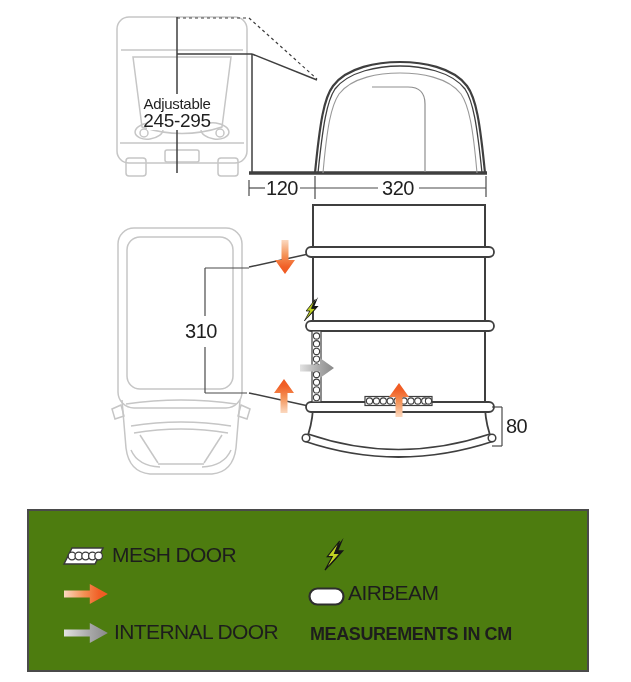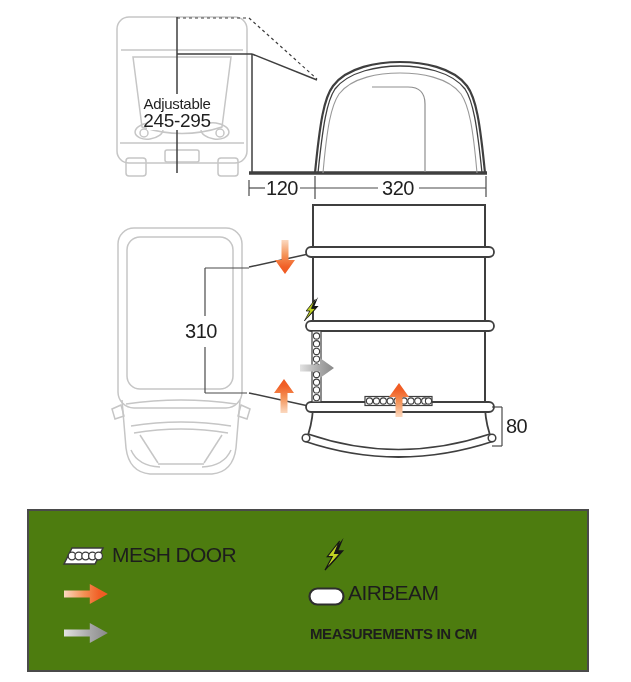--- a/index.html
+++ b/index.html
@@ -4,21 +4,21 @@
 <style>
   html,body{margin:0;padding:0;background:#ffffff;}
   body{width:631px;height:682px;position:relative;font-family:"Liberation Sans",sans-serif;overflow:hidden;}
   #stage{position:absolute;left:0;top:0;width:586px;height:682px;}
   svg text{font-family:"Liberation Sans",sans-serif;fill:#1f1f1f;}
   .dim-label{font-size:20px;letter-spacing:-0.5px;}
   .van-label1{font-size:15px;letter-spacing:-0.3px;}
   .van-label2{font-size:19px;letter-spacing:-0.3px;}
   .legend-box{position:absolute;left:27px;top:509px;width:558px;height:159px;border:2.5px solid #4a4a4a;background:#4d7c0f;}
   .legend-label{position:absolute;font-size:21px;letter-spacing:-0.6px;color:#1d1d1d;white-space:nowrap;line-height:24px;}
-  .legend-note{position:absolute;font-size:15px;font-weight:bold;letter-spacing:-0.4px;color:#1d1d1d;white-space:nowrap;line-height:20px;}
+  .legend-note{position:absolute;font-size:18px;font-weight:bold;letter-spacing:-0.4px;color:#1d1d1d;white-space:nowrap;line-height:20px;}
   .legend-icon{position:absolute;}
 </style>
 </head>
 <body>
 
 <div id="stage">
 
 <svg width="631" height="505" viewBox="0 0 631 505">
   <defs>
     <path id="arrow-shape" d="M0,6.5 H20 V0 L34,10 L20,20 V13.5 H0 Z"></path>
@@ -194,17 +194,18 @@
   </svg>
 
   <svg class="legend-icon" style="left:279px;top:76px;" width="38" height="20" viewBox="0 0 38 20">
     <rect x="1.5" y="1.5" width="34" height="16" rx="8" fill="#ffffff" stroke="#2e2e2e" stroke-width="2.2"></rect>
   </svg>
   <span class="legend-label" style="left:319px;top:70px;">AIRBEAM</span>
 
   <svg class="legend-icon" style="left:34px;top:111px;" width="46" height="22" viewBox="0 0 46 22">
     <use href="#arrow-shape" transform="translate(1,1) scale(1.29,1)" fill="url(#gradGray)"></use>
   </svg>
+  <span class="legend-label" style="left:85px;top:109px;">INTERNAL DOOR</span>
 
   <span class="legend-note" style="left:281px;top:113px;">MEASUREMENTS IN CM</span>
 </div>
 
 </div>
 
 </body></html>

